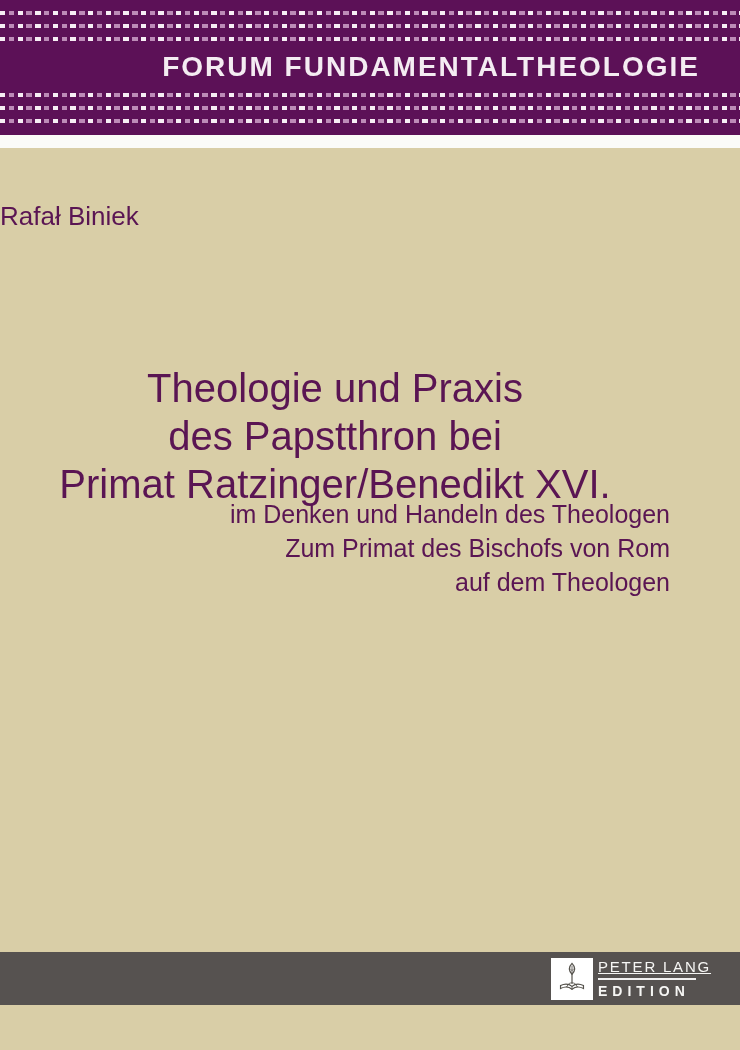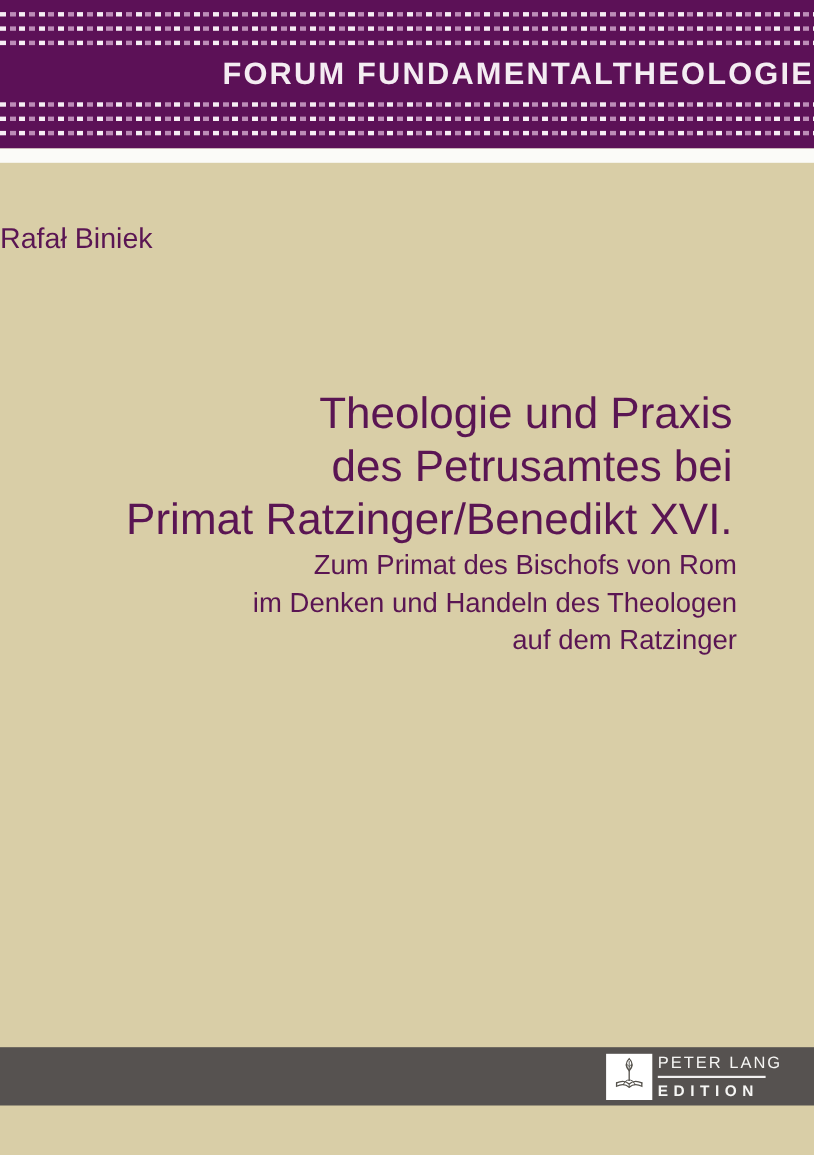--- a/index.html
+++ b/index.html
@@ -42,21 +42,20 @@
     position: absolute;
     top: 51px;
     left: 0;
     width: 700px; 
     text-align: right;
     color: #f4ecf2;
     font-size: 28px;
     font-weight: bold;
     letter-spacing: 2px;
     white-space: nowrap;
-    margin-left: 40px;
   }
 
   .white-strip {
     position: absolute;
     top: 135px; left: 0;
     width: 740px;
     height: 13px;
     background: #fbfbf8;
   }
 
@@ -124,20 +123,21 @@
     width: 98px;
     display: flex;
     flex-direction: column;
   }
   .logo-name {
     color: #f6f6f4;
     font-size: 15px;
     letter-spacing: 1.8px;
     white-space: nowrap;
     line-height: 18px;
+    text-decoration: underline;
   }
   .logo-rule {
     height: 2px;
     background: rgba(255,255,255,0.92);
     margin: 2px 0 3px 0;
   }
   .logo-edition {
     color: #f6f6f4;
     font-size: 14px;
     font-weight: bold;
@@ -158,30 +158,30 @@
     <div class="series-title">FORUM FUNDAMENTALTHEOLOGIE</div>
     <div class="dash-row dash-r4"></div>
     <div class="dash-row dash-r5"></div>
     <div class="dash-row dash-r6"></div>
   </header>
 
   <div class="white-strip"></div>
 
   <div class="author">Rafał Biniek</div>
 
-  <h1 class="title" style="margin:4px;">
+  <h1 class="title" style="margin:16px;text-align:center;">
     <div>Theologie und Praxis</div>
-    <div>des Petrusamtes bei</div>
+    <div>des Papstthron bei</div>
     <div>Primat Ratzinger/Benedikt XVI.</div>
   </h1>
 
   <div class="subtitle">
+    <div>im Denken und Handeln des Theologen</div>
     <div>Zum Primat des Bischofs von Rom</div>
-    <div>im Denken und Handeln des Theologen</div>
-    <div>auf dem Ratzinger</div>
+    <div>auf dem Theologen</div>
   </div>
 
   <footer class="publisher-bar">
     <div class="publisher-logo">
       <div class="logo-square">
         <span>
           <svg width="34" height="34" viewBox="0 0 40 40" fill="none" stroke="#55524c" stroke-width="1.4" stroke-linecap="round">
 
             <path d="M20 4 C16.5 7.5 15.5 12 20 17 C24.5 12 23.5 7.5 20 4 Z"></path>
             <path d="M20 7 L20 15" stroke-width="1"></path>

